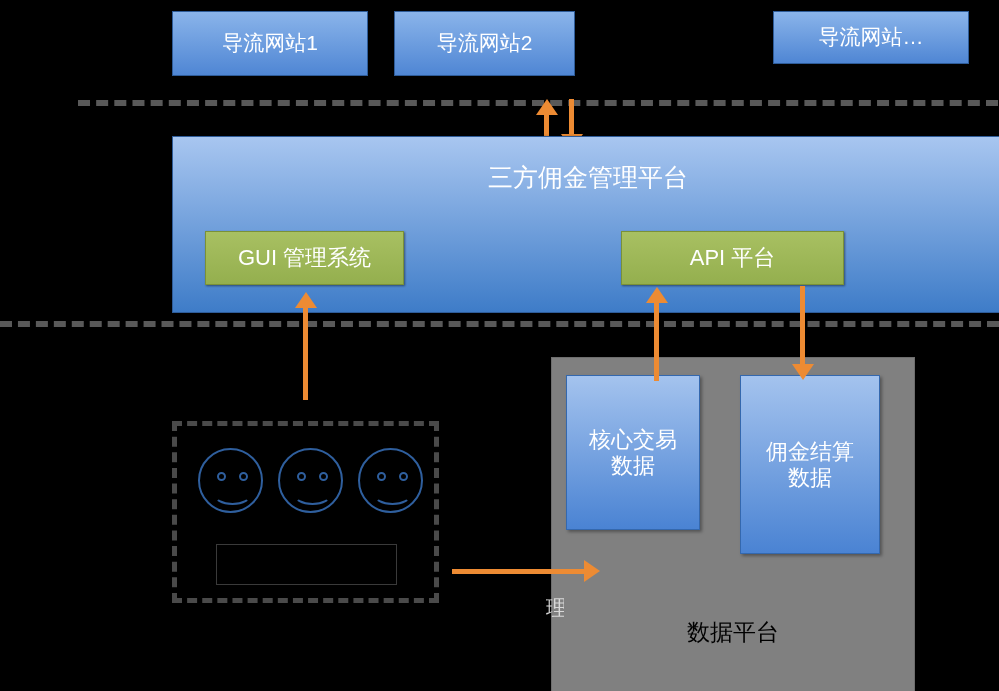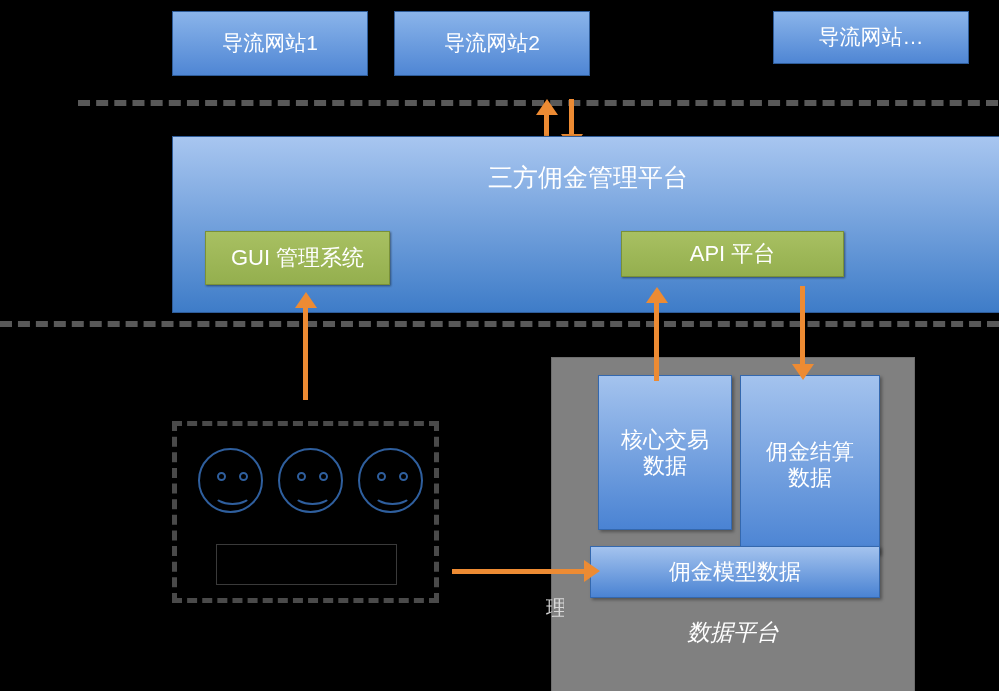--- a/index.html
+++ b/index.html
@@ -71,22 +71,21 @@
     background: #808080;
     border: 1px solid #6e6e6e;
   }
   .data-platform-label {
     position: absolute;
     left: 0;
     right: 0;
     bottom: 48px;
     text-align: center;
     font-size: 23px;
-    color: #ffffff;
-    font-style: italic;
+    color: #000000;
   }
 
   
   .data-box {
     background: linear-gradient(180deg, #A4C3EE 0%, #4A83D3 100%);
     border: 1px solid #3468AE;
     font-size: 22px;
     box-shadow: 2px 2px 3px rgba(0,0,0,0.35);
   }
 
@@ -188,69 +187,66 @@
 </style>
 </head>
 <body>
 
 <div id="canvas">
 
   <div class="box site-box" style="left:172px; top:5px; width:196px; height:65px;">
     <span>导流网站1</span>
   </div>
 
-  <div class="box site-box" style="left:394px; top:5px; width:196px; height:65px;">
+  <div class="box site-box" style="left:394px; top:5px; width:181px; height:65px;">
     <span>导流网站2</span>
   </div>
 
   <div class="box site-box" style="left:773px; top:5px; width:196px; height:53px;">
     <span>导流网站…</span>
   </div>
 
   <div class="divider" style="left:78px; top:94px; width:920px;"></div>
 
   <div class="arrow-line-v" style="left:544px; top:108px; height:42px;"></div>
   <div class="arrow-head up" style="left:536px; top:93px;"></div>
 
   <div class="arrow-line-v" style="left:569px; top:93px; height:38px;"></div>
   <div class="arrow-head down" style="left:561px; top:128px;"></div>
 
   <div class="box platform-panel" style="left:172px; top:130px; width:832px; height:177px;">
     <div class="platform-title">三方佣金管理平台</div>
   </div>
 
-  <div class="box green-box" style="left:205px; top:225px; width:185px; height:54px;">
+  <div class="box green-box" style="left:205px; top:225px; width:199px; height:54px;">
     <span>GUI 管理系统</span>
   </div>
 
-  <div class="box green-box" style="left:621px; top:225px; width:223px; height:46px;">
+  <div class="box green-box" style="left:621px; top:225px; width:223px; height:54px;">
     <span>API 平台</span>
   </div>
 
   <div class="divider" style="left:0px; top:315px; width:999px;"></div>
 
   <div class="data-platform" style="left:551px; top:351px; width:364px; height:340px;">
     <div class="data-platform-label">数据平台</div>
   </div>
 
   <div class="clipped-text" style="left:546px; top:588px; width:18px; height:26px;">理</div>
 
-  <div class="box data-box" style="left:598px; top:369px; width:134px; height:155px;">
+  <div class="box data-box" style="left:566px; top:369px; width:134px; height:155px;">
     <span>核心交易
 数据</span>
   </div>
 
   <div class="box data-box" style="left:740px; top:369px; width:140px; height:179px;">
     <span>佣金结算
 数据</span>
   </div>
 
-  <div class="box data-box" style="left:590px; top:540px; width:290px; height:52px;">
-    <span>佣金模型数据</span>
-  </div>
 
   <div class="arrow-line-v" style="left:654px; top:295px; height:80px;"></div>
   <div class="arrow-head up" style="left:646px; top:281px;"></div>
 
   <div class="arrow-line-v" style="left:800px; top:280px; height:82px;"></div>
   <div class="arrow-head down" style="left:792px; top:358px;"></div>
 
   <div class="user-group" style="left:172px; top:415px; width:267px; height:182px;">
 
     <div class="face" style="left:21px; top:22px; width:65px; height:65px;">

